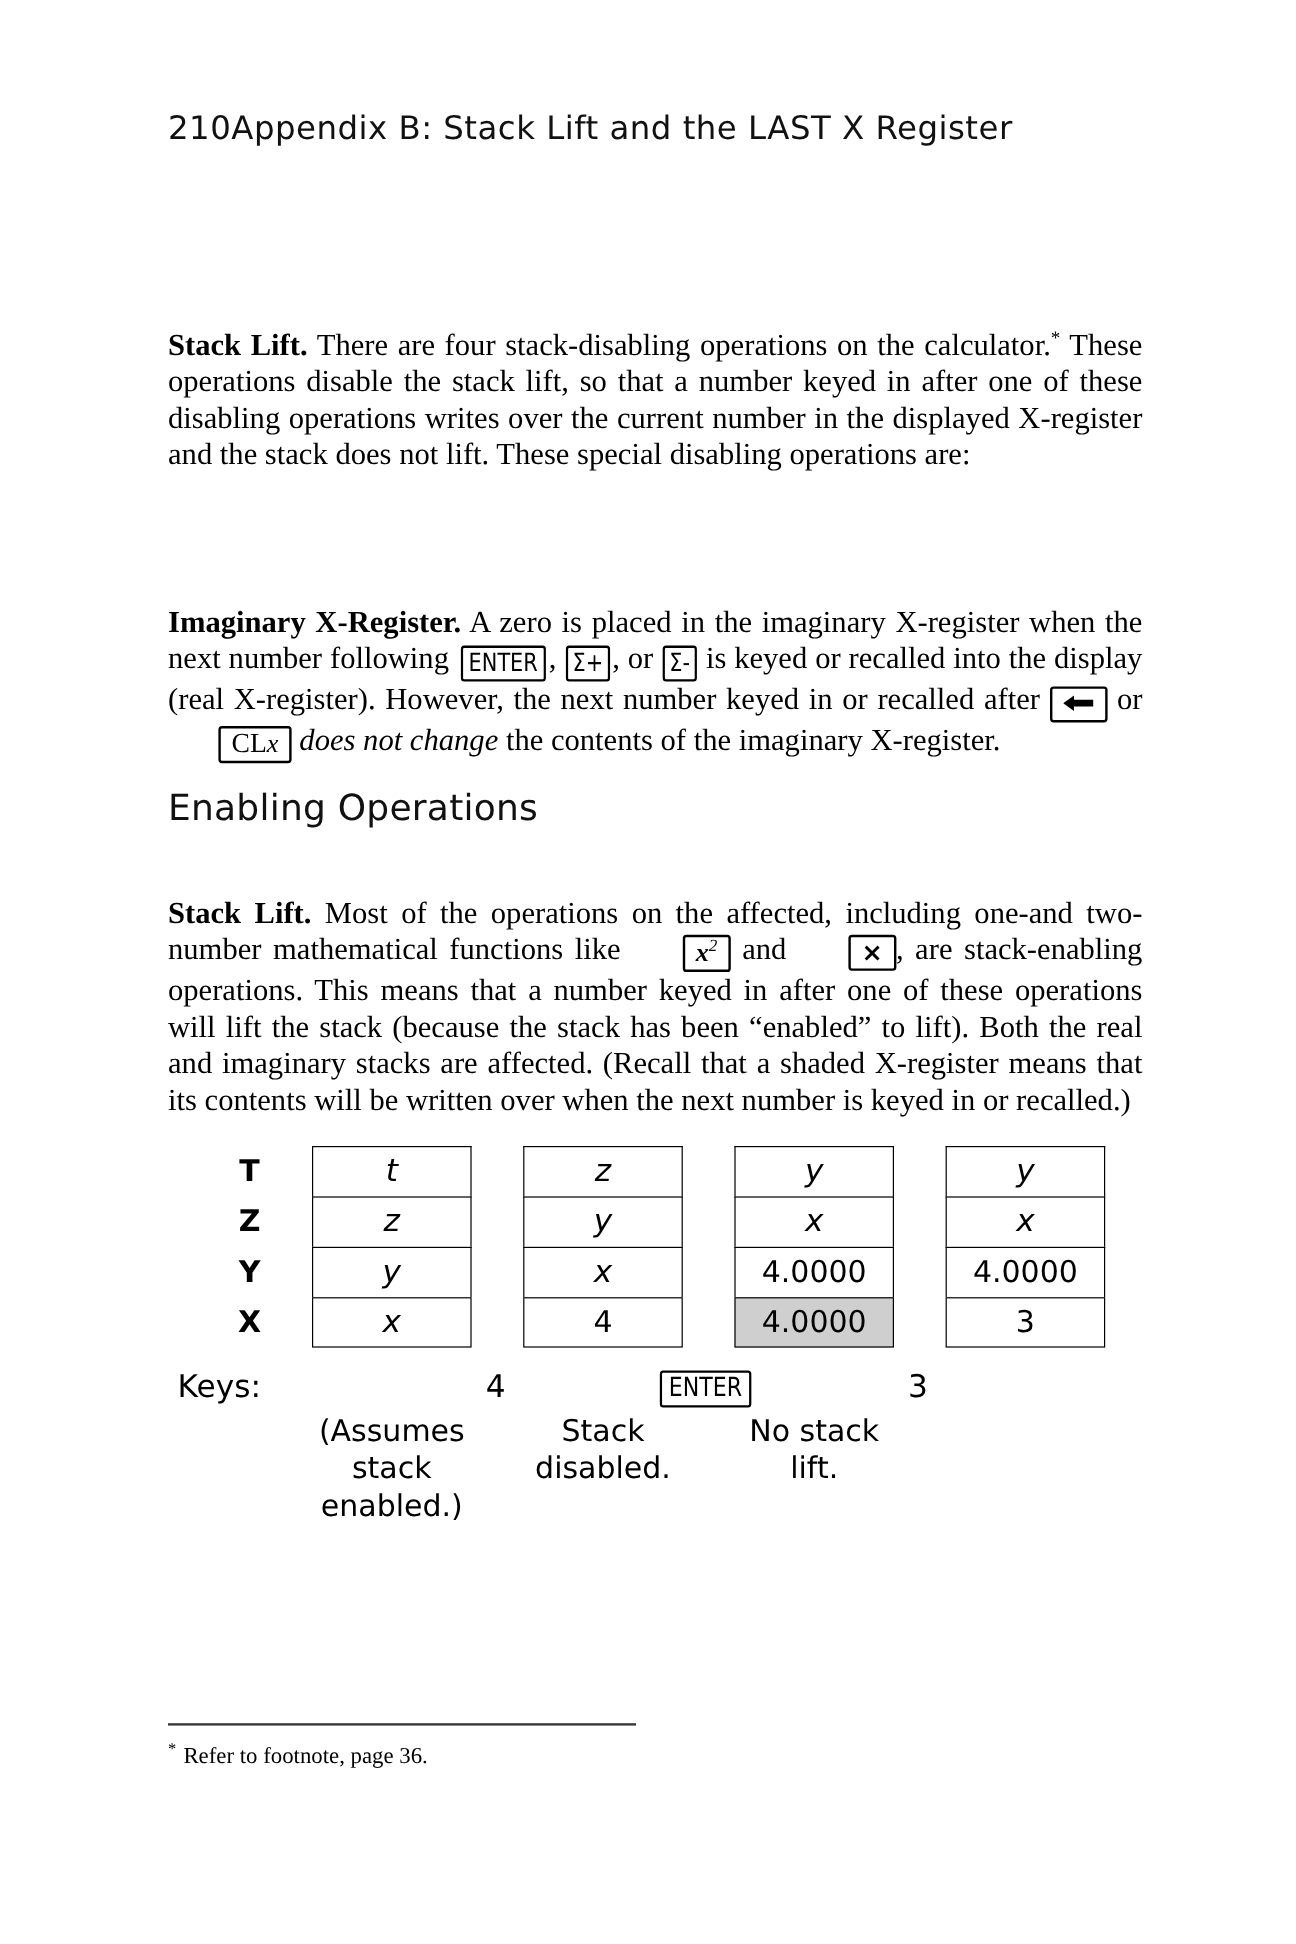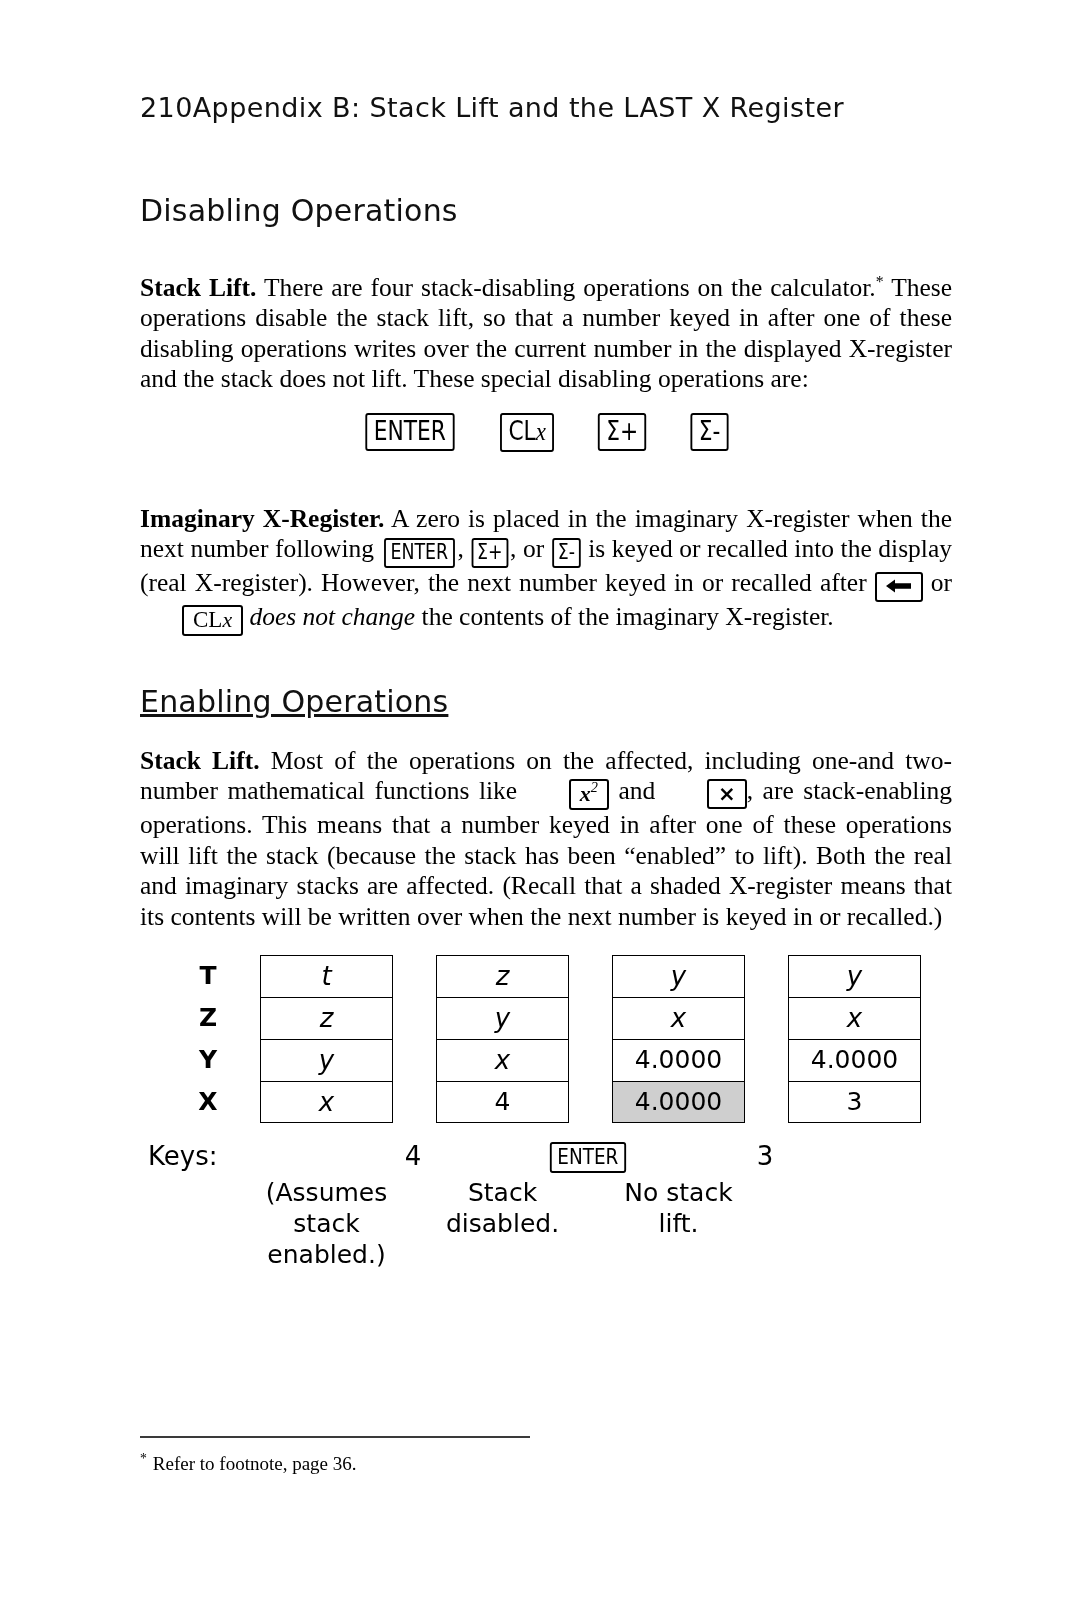--- a/index.html
+++ b/index.html
@@ -42,21 +42,21 @@
     position: absolute;
     left: 140px;
     font-family: "DejaVu Sans", "Liberation Sans", sans-serif;
     font-size: 30px;
     font-weight: 400;
     letter-spacing: 0.2px;
     color: #111;
     white-space: nowrap;
   }
   #head-disabling { top: 193px; }
-  #head-enabling  { top: 684px; text-decoration: underline; }
+  #head-enabling  { top: 656px; }
 
   
   .para {
     position: absolute;
     left: 140px;
     width: 812px;
     font-size: 25.5px;
     line-height: 30.6px;
     text-align: justify;
     text-justify: inter-word;
@@ -261,34 +261,27 @@
 </style>
 </head>
 <body>
 
 <div class="page">
 
   <div class="running-head">
     <span class="folio">210</span><span>Appendix B: Stack Lift and the LAST X Register</span>
   </div>
 
-  <div class="section-head" id="head-disabling">Disabling Operations</div>
 
   <p class="para" id="para-stacklift-disable">
     <span class="lead">Stack Lift.</span>
     <span>There are four stack-disabling operations on the calculator.</span><sup class="fn">*</sup>
     <span>These operations disable the stack lift, so that a number keyed in after one of these disabling operations writes over the current number in the displayed X-register and the stack does not lift. These special disabling operations are:</span>
   </p>
 
-  <div class="keyrow">
-    <span class="key big"><span>ENTER</span></span>
-    <span class="key big">CL<span class="clx-x">x</span></span>
-    <span class="key big"><span>Σ+</span></span>
-    <span class="key big"><span>Σ-</span></span>
-  </div>
 
   <p class="para" id="para-imaginary">
     <span class="lead">Imaginary X-Register.</span>
     <span>A zero is placed in the imaginary X-register when the next number following</span>
     <span class="key inline"><span>ENTER</span></span><span>,</span>
     <span class="key inline narrow"><span>Σ+</span></span><span>, or</span>
     <span class="key inline narrow"><span>Σ-</span></span>
     <span>is keyed or recalled into the display (real X-register). However, the next number keyed in or recalled after</span>
     <span class="key arrowkey">
       <svg width="26" height="14" viewBox="0 0 26 14">

